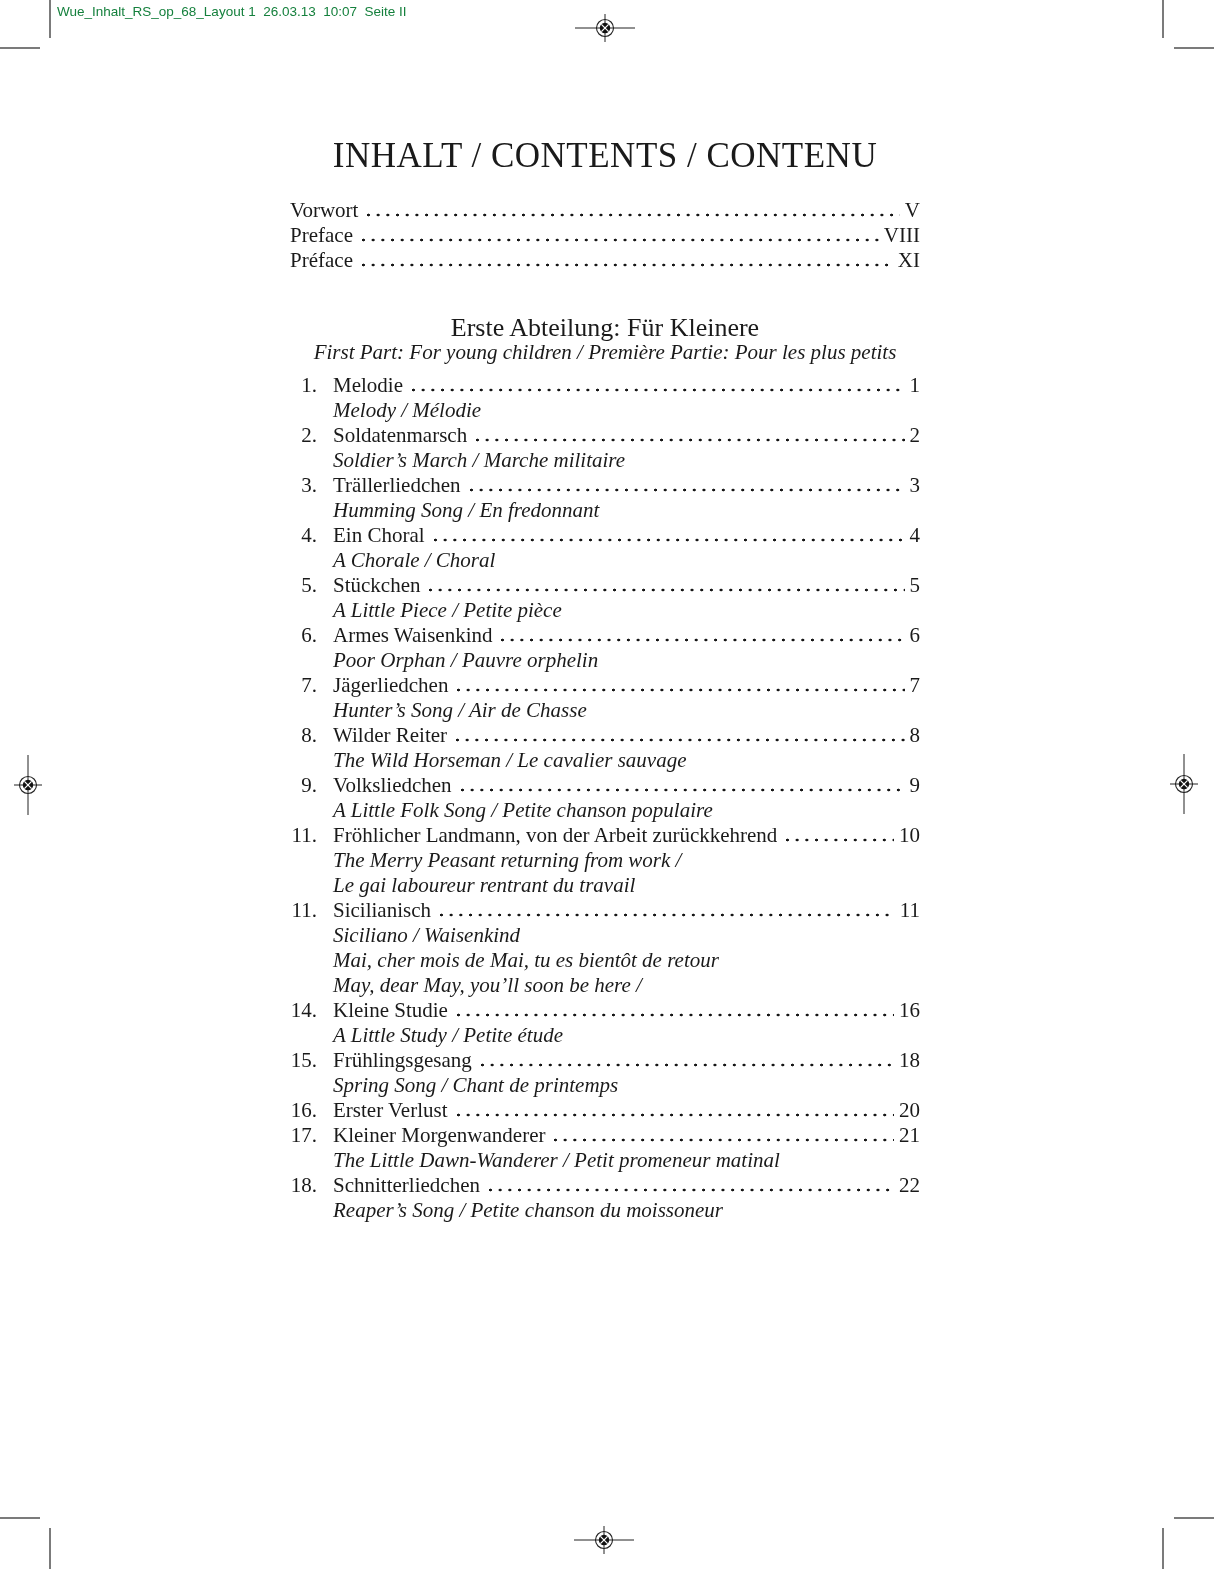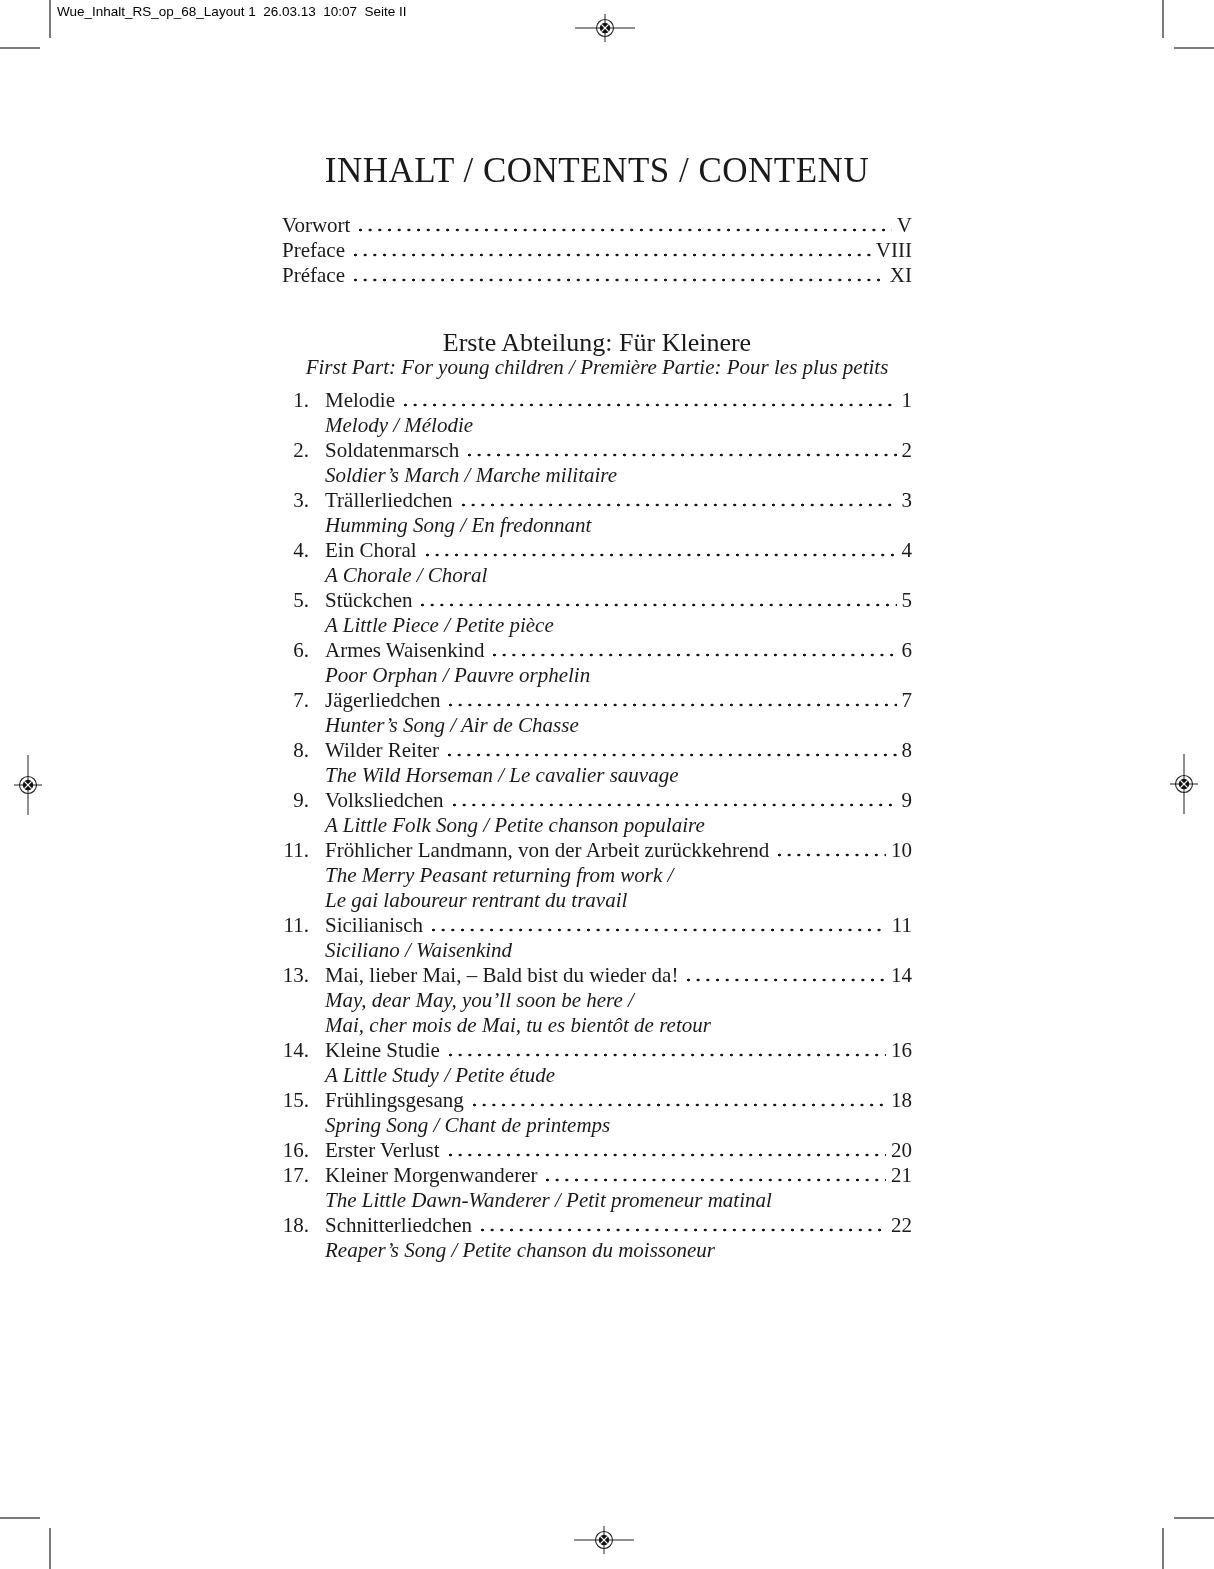--- a/index.html
+++ b/index.html
@@ -9,21 +9,21 @@
     position: relative;
     font-family: "Liberation Serif", serif;
     color: #1a1a1a;
     overflow: hidden;
   }
 
   
   .print-header {
     position: absolute; left: 57px; top: 4px;
     font-family: "Liberation Sans", sans-serif;
-    font-size: 13.5px; color: #000000;
+    font-size: 13.5px; color: #15803d;
     white-space: pre;
   }
 
   
   .cropmark { position: absolute; background: #7b7b7b; }
   .cm-tl-v { left: 49px;   top: 0;      width: 1.6px; height: 38px; }
   .cm-tl-h { left: 0;      top: 47px;   width: 40px;  height: 1.6px; }
   .cm-tr-v { left: 1162px; top: 0;      width: 1.6px; height: 38px; }
   .cm-tr-h { left: 1174px; top: 47px;   width: 40px;  height: 1.6px; }
   .cm-bl-h { left: 0;      top: 1517px; width: 40px;  height: 1.6px; }
@@ -32,21 +32,21 @@
   .cm-br-v { left: 1162px; top: 1528px; width: 1.6px; height: 41px; }
 
   
   .regmark { position: absolute; }
   .reg-top    { left: 573px;  top: 8px; }
   .reg-bottom { left: 572px;  top: 1520px; }
   .reg-left   { left: 8px;    top: 753px; }
   .reg-right  { left: 1164px; top: 752px; }
 
   
-  .content { position: absolute; left: 282px; top: 136px; width: 630px; margin-top: 15px; }
+  .content { position: absolute; left: 290px; top: 136px; width: 630px; }
 
   .toc-title {
     margin: 0; font-weight: normal;
     font-size: 35px; line-height: 40px;
     text-align: center; letter-spacing: 0.5px;
     white-space: nowrap;
   }
 
   .front { margin-top: 22px; }
 
@@ -250,28 +250,22 @@
         <span class="num">11.</span>
         <span class="ttl">Sicilianisch</span>
         <span class="leader"></span>
         <span class="pg">11</span>
       </div>
       <div class="trans">Siciliano / Waisenkind</div>
     </div>
 
 
     <div class="item">
-      <div class="row">
-        <span class="num">13.</span>
-        <span class="ttl">Mai, lieber Mai, – Bald bist du wieder da!</span>
-        <span class="leader"></span>
-        <span class="pg">14</span>
-      </div>
+      <div class="trans">Mai, cher mois de Mai, tu es bientôt de retour</div>
       <div class="trans">May, dear May, you’ll soon be here /</div>
-      <div class="trans">Mai, cher mois de Mai, tu es bientôt de retour</div>
     </div>
 
     <div class="item">
       <div class="row">
         <span class="num">14.</span>
         <span class="ttl">Kleine Studie</span>
         <span class="leader"></span>
         <span class="pg">16</span>
       </div>
       <div class="trans">A Little Study / Petite étude</div>

